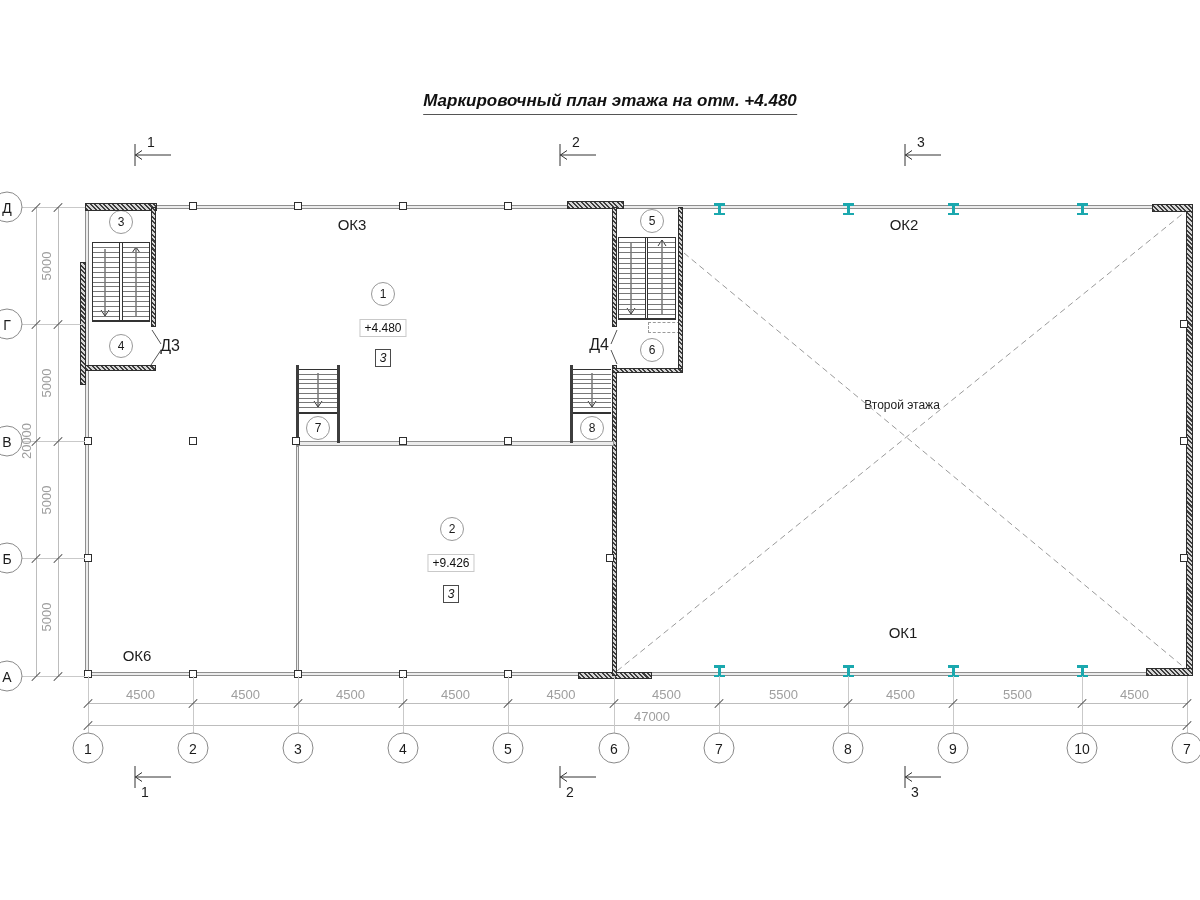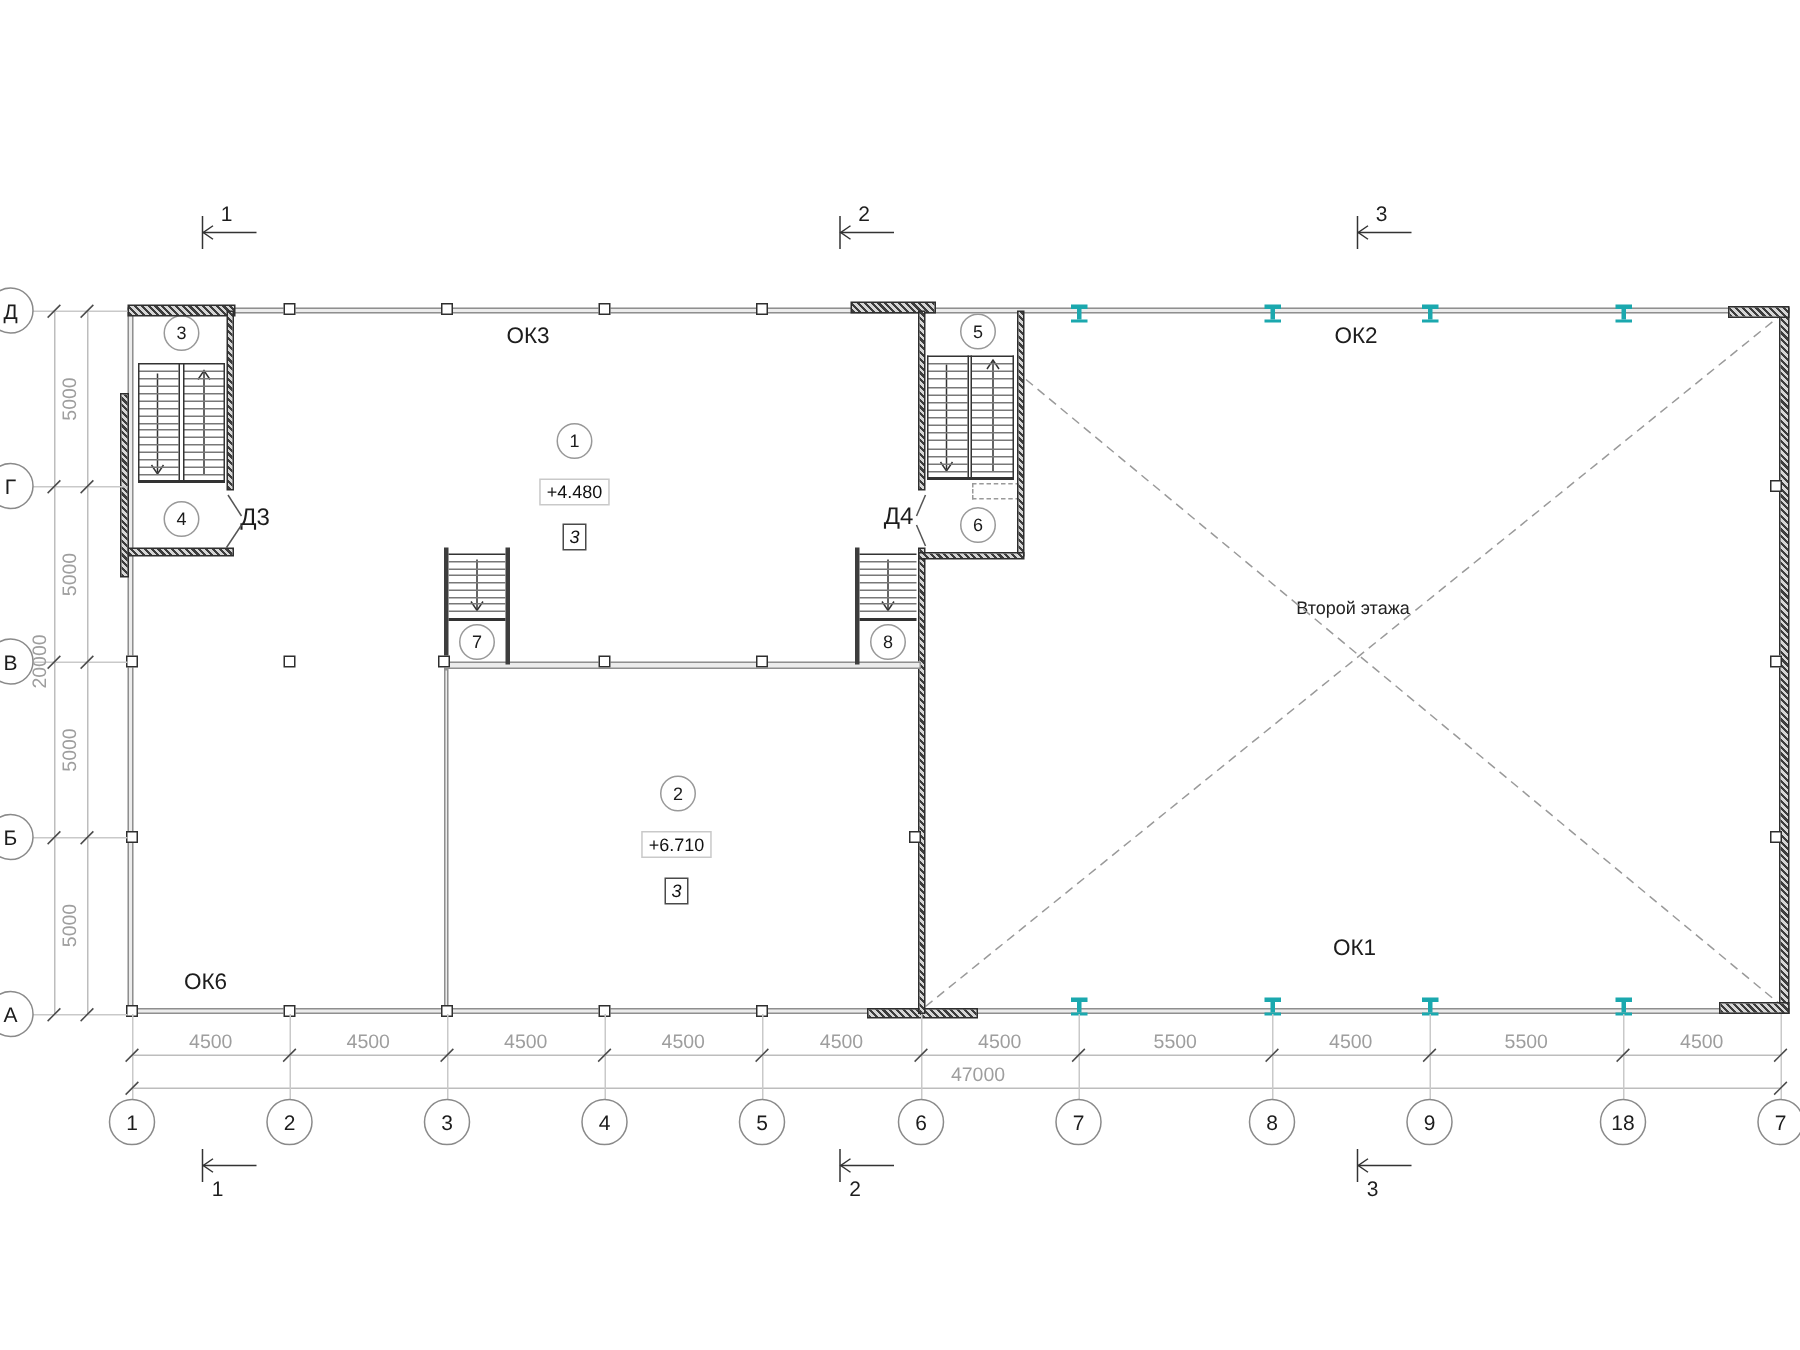--- a/index.html
+++ b/index.html
@@ -32,41 +32,42 @@
   .dashed-rect{position:absolute;border:1px dashed #9a9a9a}
   svg{position:absolute;left:0;top:0}
   .ib{position:absolute}
   .ib div{position:absolute;background:#1ba8ae}
 </style>
 </head>
 <body>
 
 <div id="canvas">
 
+  <div class="lbl title ctr" style="left:610px;top:103px">Маркировочный план этажа на отм. +4.480</div>
 
   <div class="lbl room-lbl ctr" style="left:352px;top:224px">ОК3</div>
   <div class="lbl room-lbl ctr" style="left:904px;top:224px">ОК2</div>
   <div class="lbl room-lbl ctr" style="left:137px;top:655px">ОК6</div>
   <div class="lbl room-lbl ctr" style="left:903px;top:632px">ОК1</div>
 
   <div class="lbl door-lbl ctr" style="left:170px;top:346px">Д3</div>
   <div class="lbl door-lbl ctr" style="left:599px;top:345px">Д4</div>
 
   <div class="lbl small-lbl ctr" style="left:902px;top:405px">Второй этажа</div>
 
   <div class="circ pos ctr" style="left:383px;top:294px">
     <span>1</span>
     </div>
   <div class="elevbox ctr" style="left:383px;top:328px">+4.480</div>
   <div class="typebox ctr" style="left:383px;top:358px">3</div>
 
   <div class="circ pos ctr" style="left:452px;top:529px">
     <span>2</span>
     </div>
-  <div class="elevbox ctr" style="left:451px;top:563px">+6.710</div>
+  <div class="elevbox ctr" style="left:451px;top:563px">+9.426</div>
   <div class="typebox ctr" style="left:451px;top:594px">3</div>
 
   <div class="circ pos ctr" style="left:121px;top:222px">
       <span>3</span>
     </div>
   <div class="circ pos ctr" style="left:121px;top:346px">
       <span>4</span>
     </div>
   <div class="circ pos ctr" style="left:652px;top:221px">
       <span>5</span>
@@ -345,21 +346,21 @@
       <span>8</span>
     </div>
     <div class="grid-line" style="left: 953px; top: 676px; width: 1px; height: 57px;"></div>
     <div class="tick" style="left: 947px; top: 703px;"></div>
     <div class="circ bub ctr" style="left: 953px; top: 748px;">
       <span>9</span>
     </div>
     <div class="grid-line" style="left: 1082px; top: 676px; width: 1px; height: 57px;"></div>
     <div class="tick" style="left: 1076px; top: 703px;"></div>
     <div class="circ bub ctr" style="left: 1082px; top: 748px;">
-      <span>18</span>
+      <span>10</span>
     </div>
     <div class="grid-line" style="left: 1187px; top: 676px; width: 1px; height: 57px;"></div>
     <div class="tick" style="left: 1181px; top: 703px;"></div>
     <div class="circ bub ctr" style="left: 1187px; top: 748px;">
       <span>7</span>
     </div>
     <div class="dim-txt ctr" style="left: 140.5px; top: 694px;">4500</div>
     <div class="dim-txt ctr" style="left: 245.5px; top: 694px;">4500</div>
     <div class="dim-txt ctr" style="left: 350.5px; top: 694px;">4500</div>
     <div class="dim-txt ctr" style="left: 455.5px; top: 694px;">4500</div>

